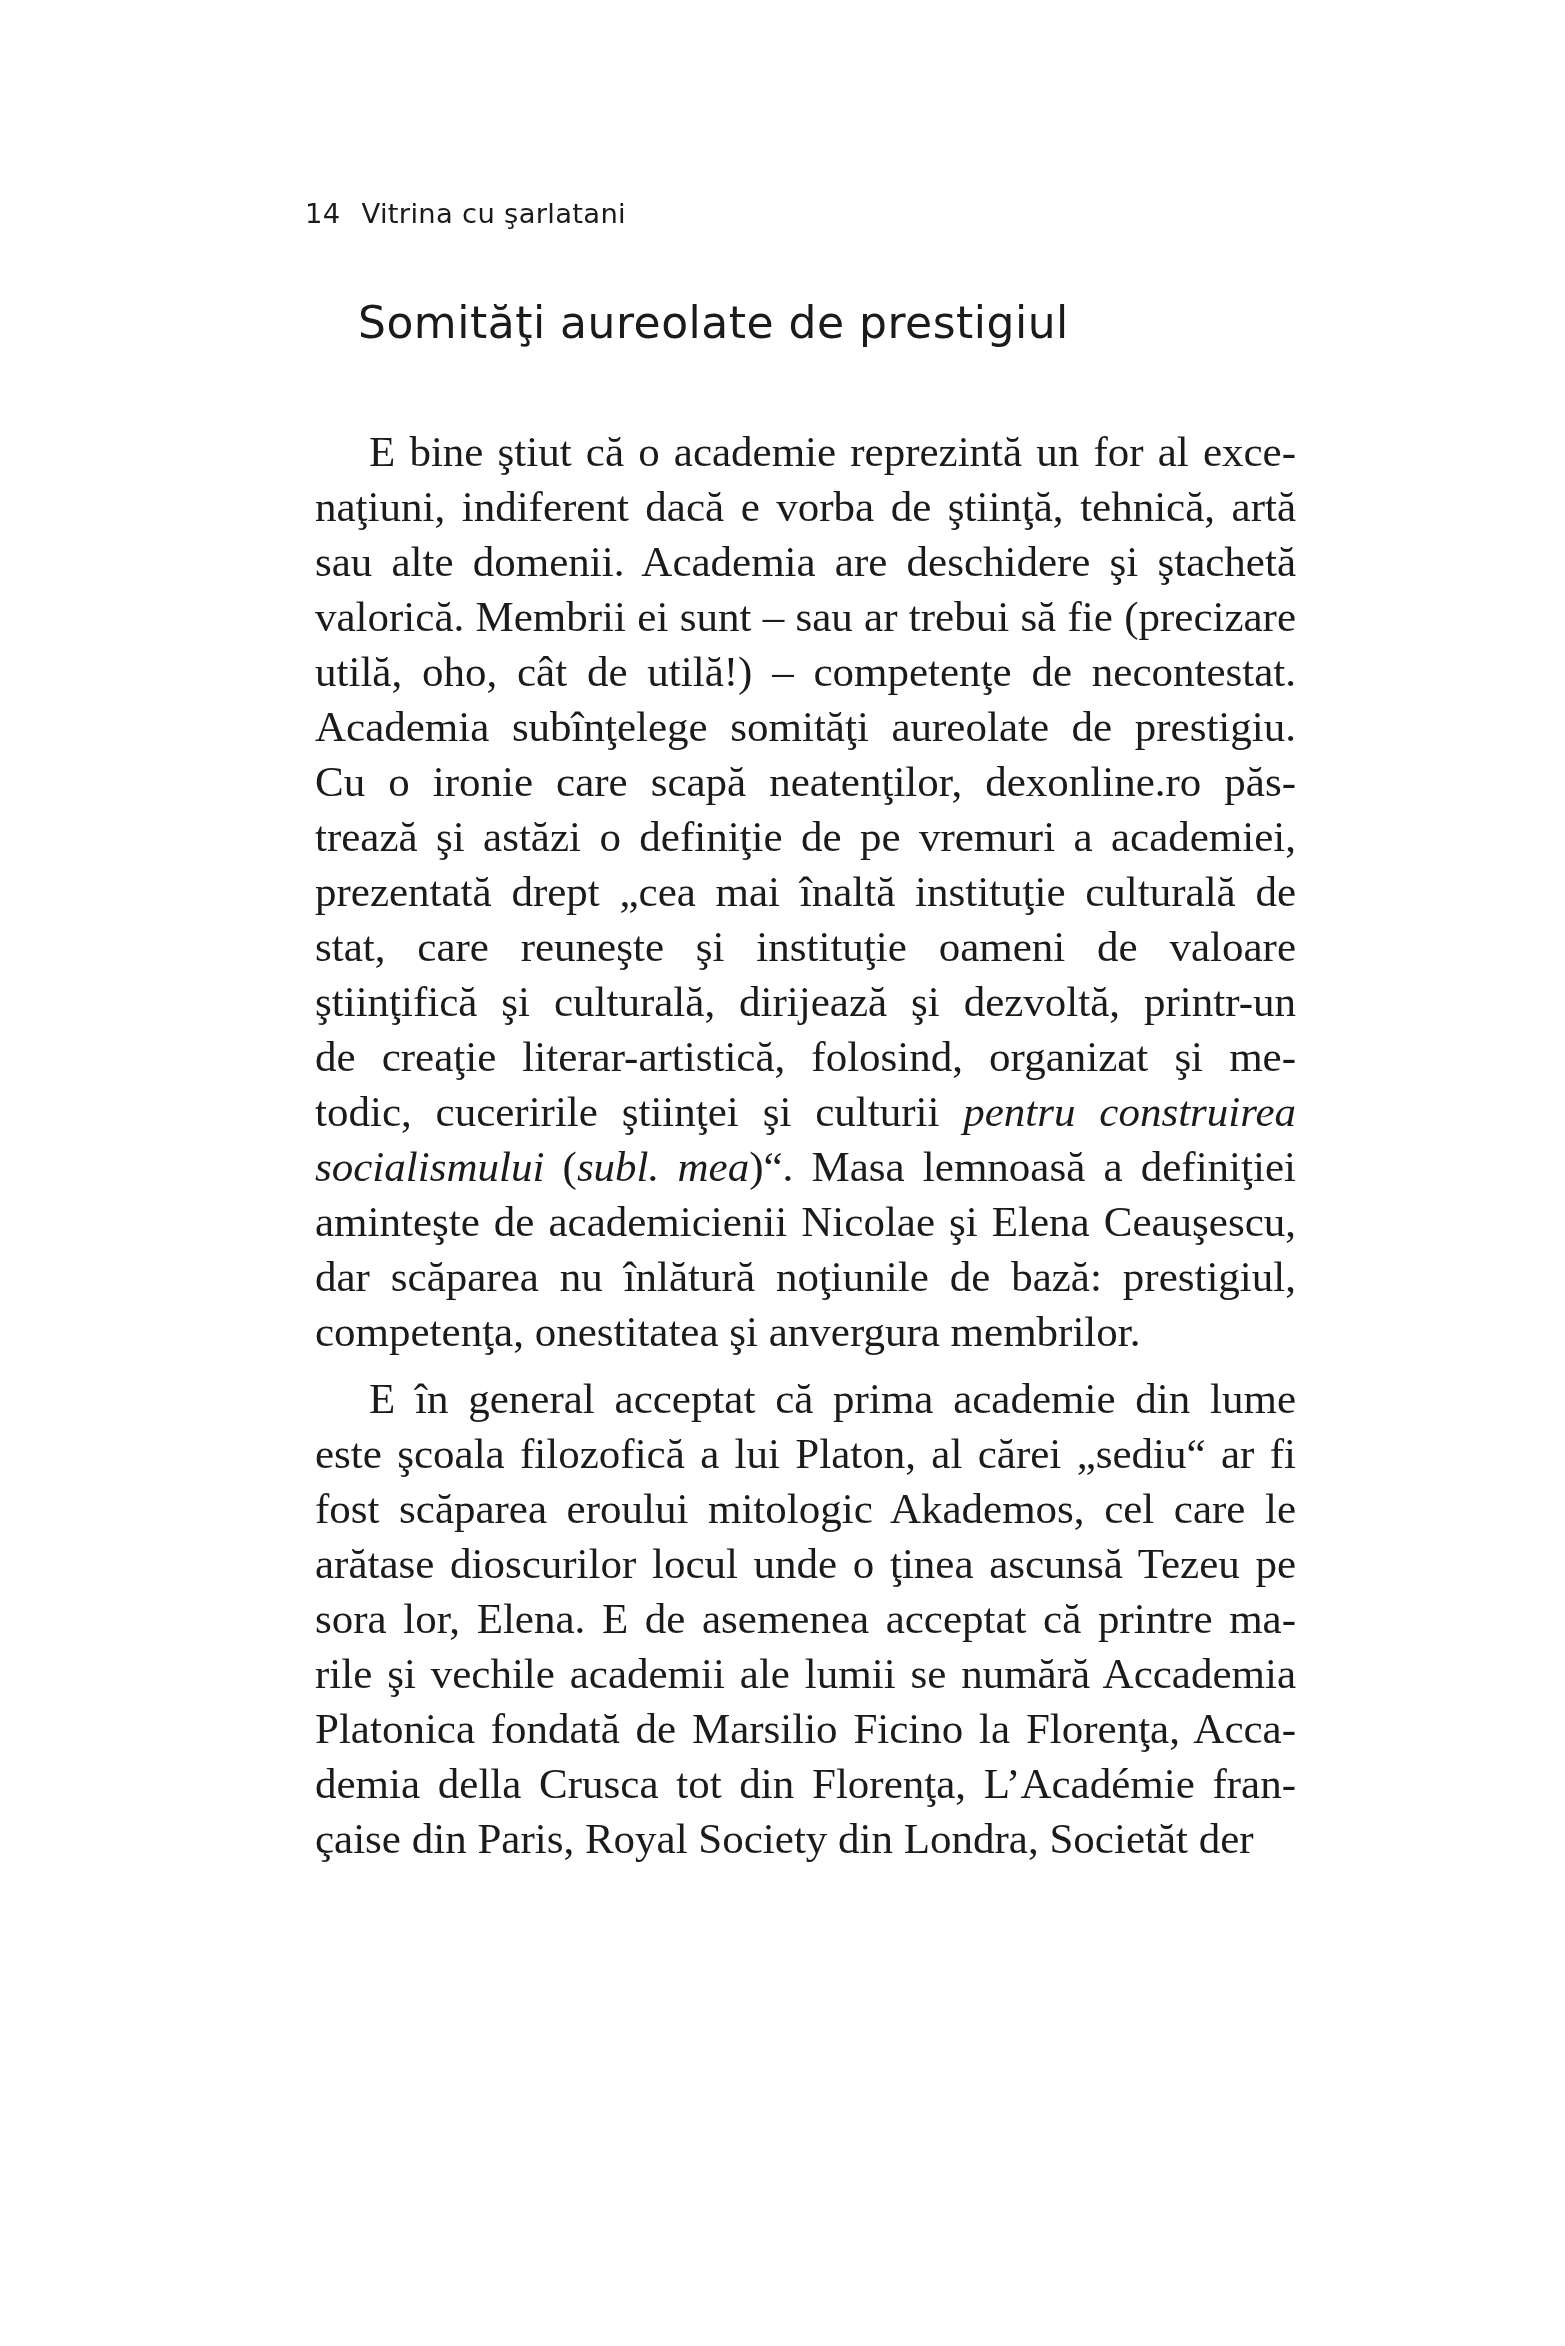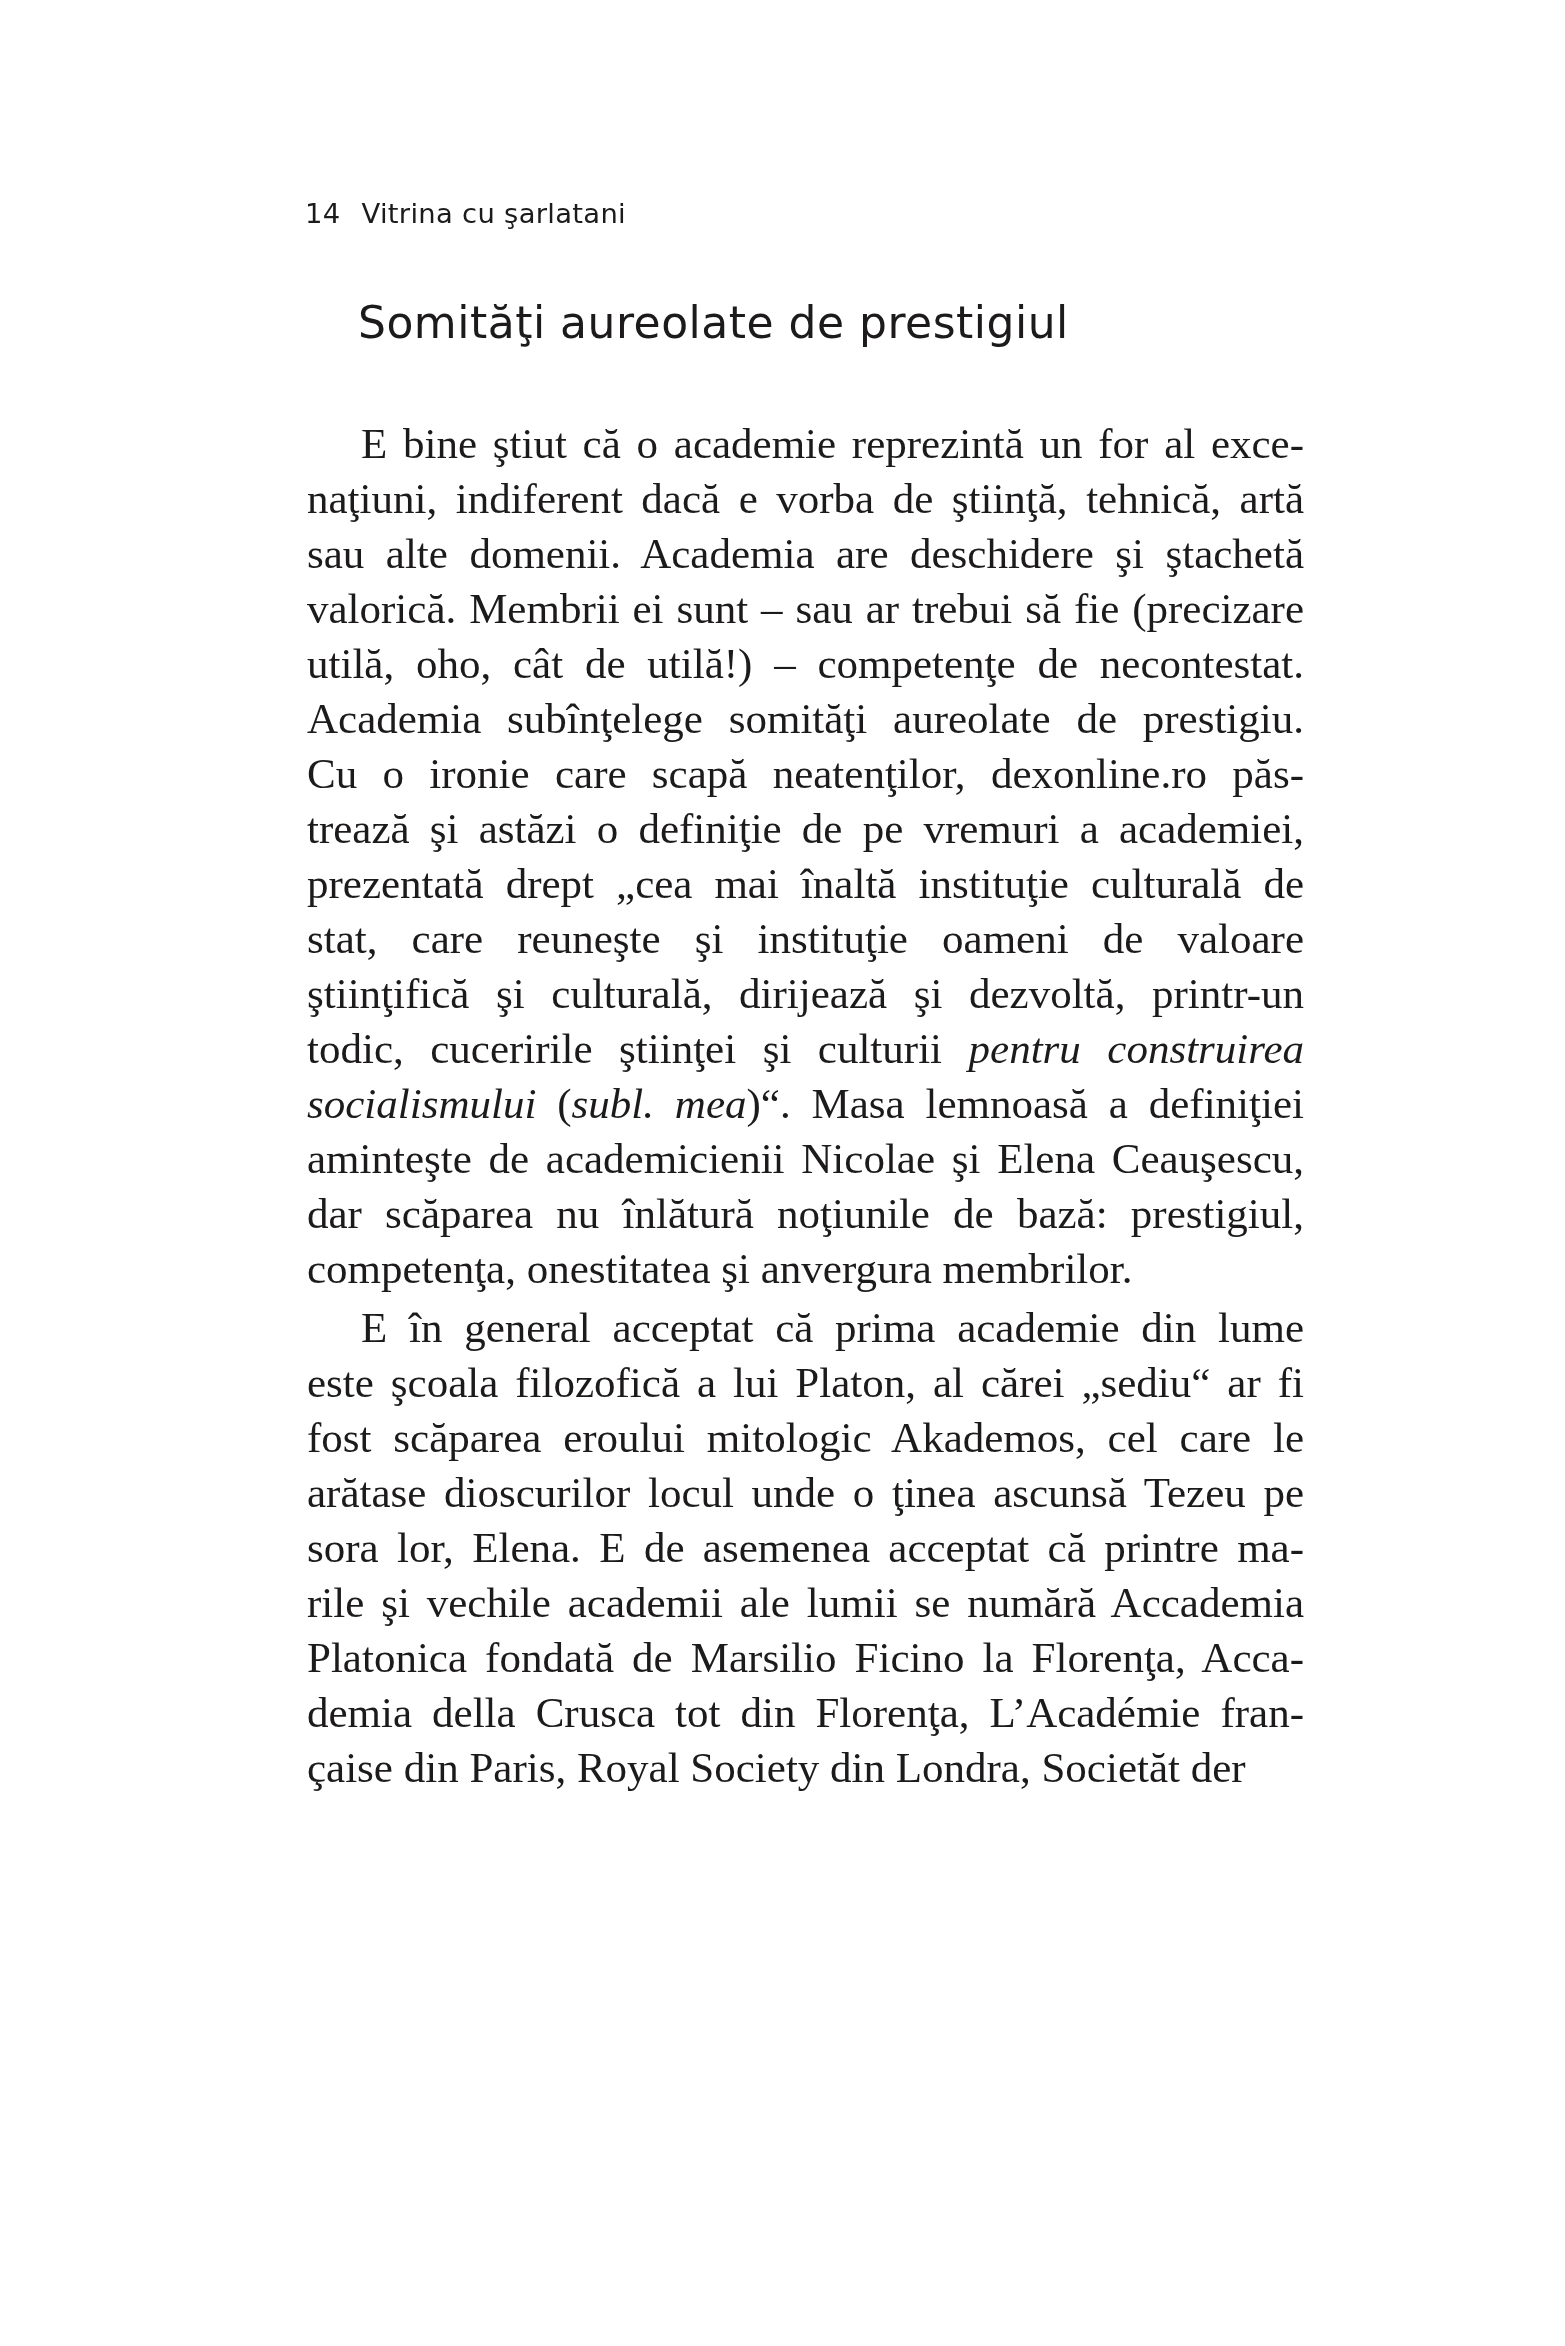--- a/index.html
+++ b/index.html
@@ -12,21 +12,21 @@
   .running-head .pgnum { margin-right: 21px; }
   .section-title {
     position: absolute; left: 358px; top: 290px; margin: 0;
     font-family: "DejaVu Sans", sans-serif; font-weight: normal; font-size: 44px;
     letter-spacing: 0.5px; white-space: nowrap; line-height: 66px;
   }
   .body-text {
     position: absolute; left: 303px; top: 412px; width: 1005px;
     font-family: "Liberation Serif", serif; font-size: 43px; line-height: 55px;
   }
-  .para { margin: 4px; text-indent: 54px; text-align: justify; }
+  .para { margin: 12px; text-indent: 54px; text-align: justify; }
   .line { display: block; text-align: justify; text-align-last: justify; white-space: nowrap; }
   .line.last { text-align-last: left; }
   .line .it { font-style: italic; }
 </style>
 </head>
 <body>
 
 <div class="running-head">
   <span class="pgnum">14</span><span>Vitrina cu şarlatani</span>
 </div>
@@ -39,20 +39,21 @@
       <span class="line" style="text-indent: 0px;"><span>naţiuni, indiferent dacă e vorba de ştiinţă, tehnică, artă</span></span>
       <span class="line" style="text-indent: 0px;"><span>sau alte domenii. Academia are deschidere şi ştachetă</span></span>
       <span class="line" style="text-indent: 0px;"><span>valorică. Membrii ei sunt – sau ar trebui să fie (precizare</span></span>
       <span class="line" style="text-indent: 0px;"><span>utilă, oho, cât de utilă!) – competenţe de necontestat.</span></span>
       <span class="line" style="text-indent: 0px;"><span>Academia subînţelege somităţi aureolate de prestigiu.</span></span>
       <span class="line" style="text-indent: 0px;"><span>Cu o ironie care scapă neatenţilor, dexonline.ro păs-</span></span>
       <span class="line" style="text-indent: 0px;"><span>trează şi astăzi o definiţie de pe vremuri a academiei,</span></span>
       <span class="line" style="text-indent: 0px;"><span>prezentată drept „cea mai înaltă instituţie culturală de</span></span>
       <span class="line" style="text-indent: 0px;"><span>stat, care reuneşte şi instituţie oameni de valoare</span></span>
       <span class="line" style="text-indent: 0px;"><span>ştiinţifică şi culturală, dirijează şi dezvoltă, printr-un</span></span>
+      <span class="line" style="text-indent: 0px;"><span>de creaţie literar-artistică, folosind, organizat şi me-</span></span>
       <span class="line" style="text-indent: 0px;"><span>todic, cuceririle ştiinţei şi culturii </span><span class="it">pentru construirea</span></span>
       <span class="line" style="text-indent: 0px;"><span class="it">socialismului</span><span> (</span><span class="it">subl. mea</span><span>)“. Masa lemnoasă a definiţiei</span></span>
       <span class="line" style="text-indent: 0px;"><span>aminteşte de academicienii Nicolae şi Elena Ceauşescu,</span></span>
       <span class="line" style="text-indent: 0px;"><span>dar scăparea nu înlătură noţiunile de bază: prestigiul,</span></span>
       <span class="line last" style="text-indent: 0px;"><span>competenţa, onestitatea şi anvergura membrilor.</span></span>
     </div>
     <div class="para">
       <span class="line" style="text-indent: 54px;"><span>E în general acceptat că prima academie din lume</span></span>
       <span class="line" style="text-indent: 0px;"><span>este şcoala filozofică a lui Platon, al cărei „sediu“ ar fi</span></span>
       <span class="line" style="text-indent: 0px;"><span>fost scăparea eroului mitologic Akademos, cel care le</span></span>

